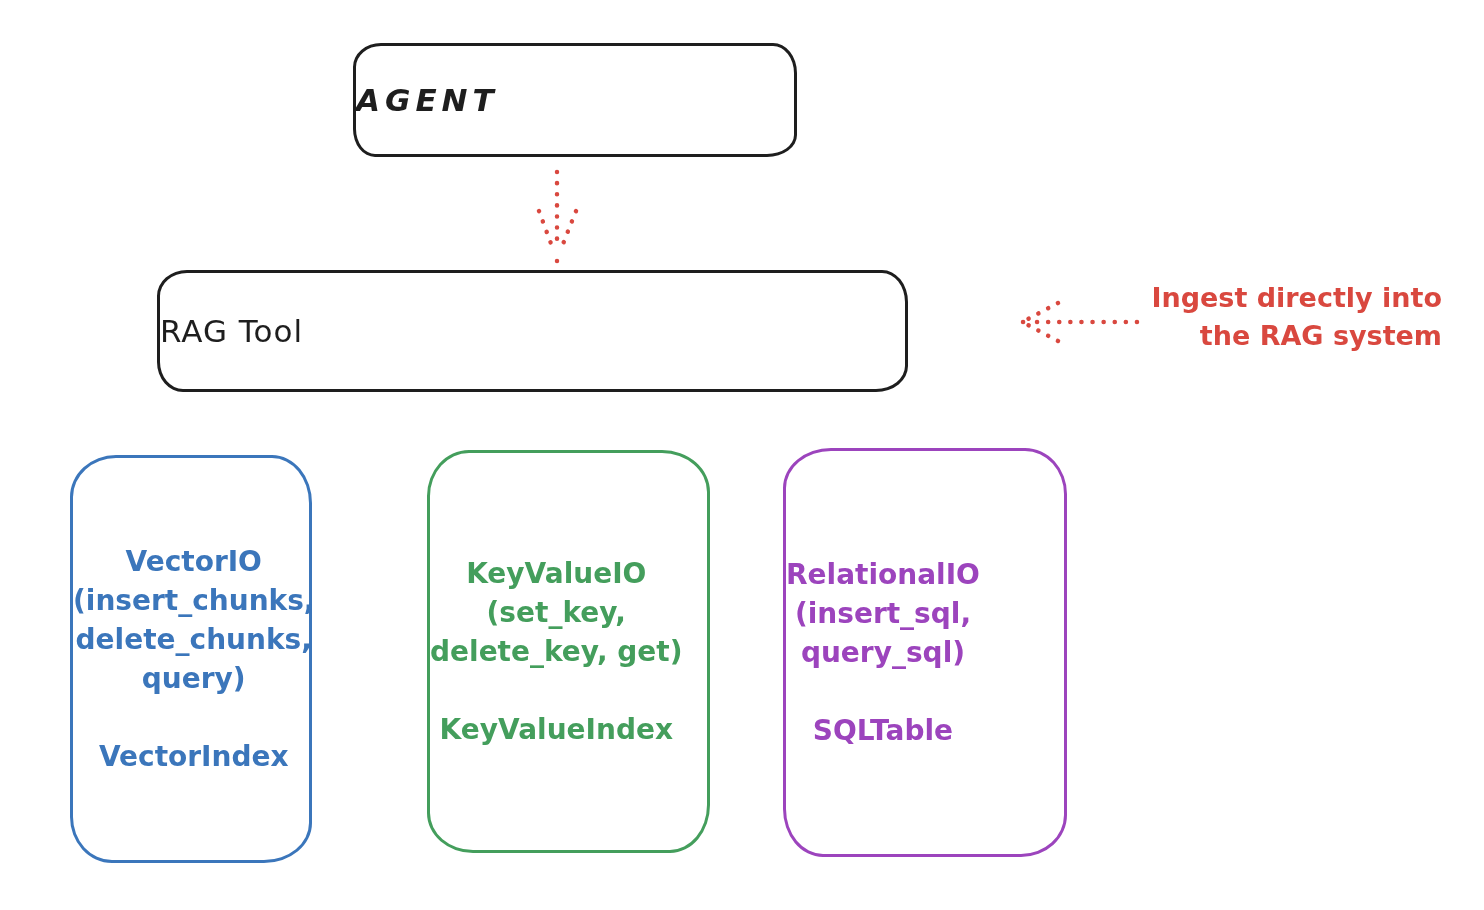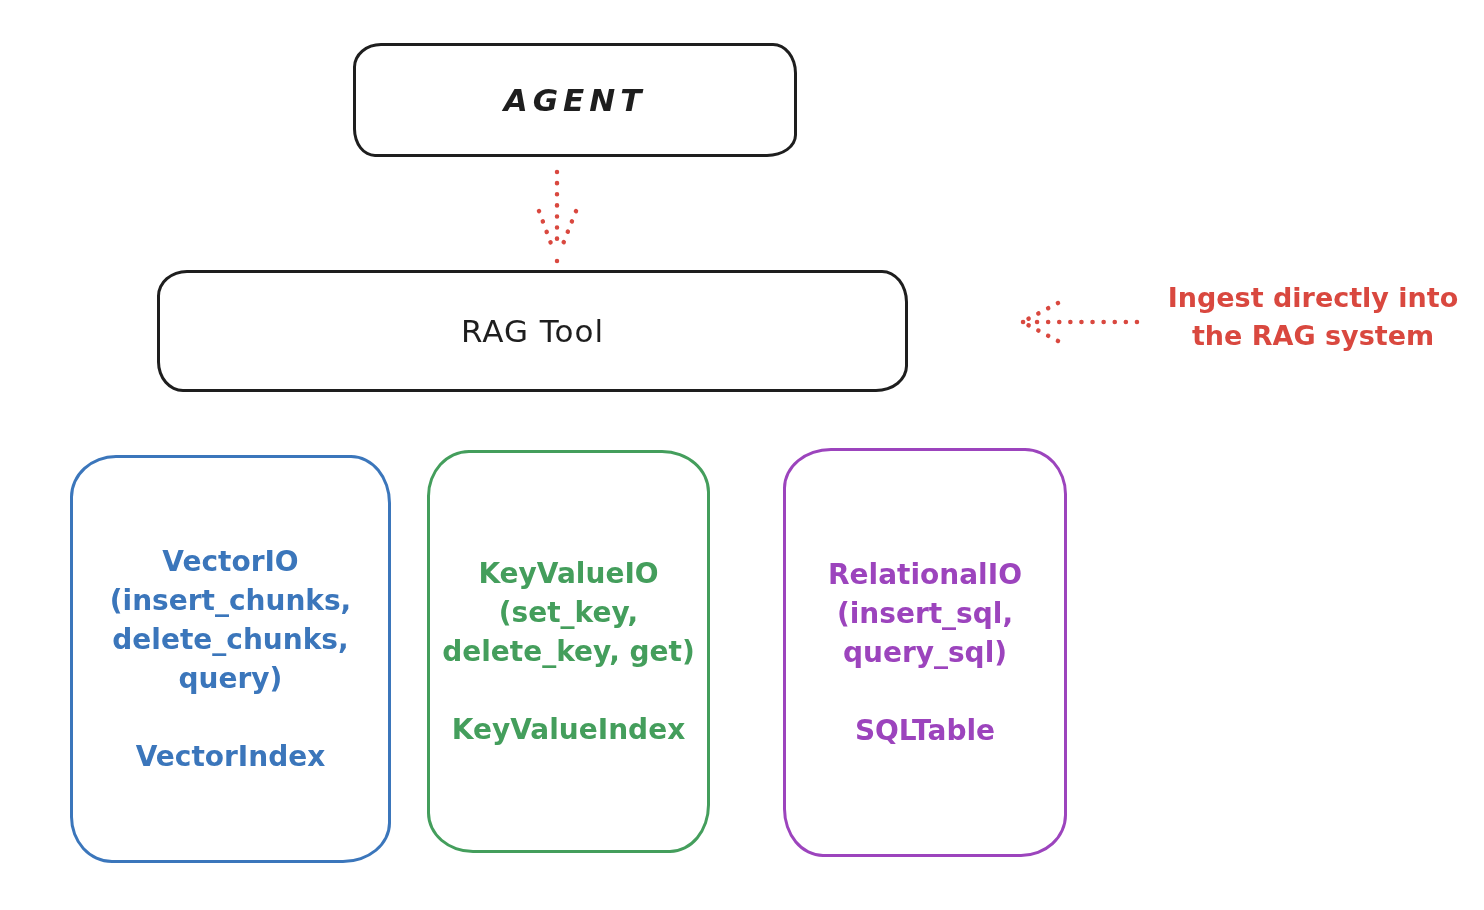--- a/index.html
+++ b/index.html
@@ -21,21 +21,21 @@
     width: 1484px;
     height: 910px;
     background: var(--canvas);
     overflow: hidden;
   }
   .node {
     position: absolute;
     box-sizing: border-box;
     display: flex;
     align-items: center;
-    justify-content: center;
+    justify-content: flex-start;
     background: var(--canvas);
     color: var(--ink);
   }
   .agent-node {
     left: 353px; top: 43px; width: 444px; height: 114px;
     border: 3.5px solid var(--ink);
     border-radius: 28px 24px 30px 22px / 24px 30px 22px 28px;
     font-size: 31px;
     font-style: italic;
     font-weight: 700;
@@ -51,42 +51,42 @@
   .store-node {
     border-width: 3px;
     border-style: solid;
     font-size: 28px;
     font-weight: 700;
     line-height: 39px;
     text-align: center;
   }
   .store-text { white-space: pre-line; }
   .store-blue {
-    left: 70px; top: 455px; width: 321px; height: 408px;
+    left: 70px; top: 455px; width: 242px; height: 408px;
     border-color: var(--blue); color: var(--blue);
     border-radius: 46px 40px 48px 42px / 42px 48px 40px 46px;
   }
   .store-green {
     left: 427px; top: 450px; width: 283px; height: 403px;
     border-color: var(--green); color: var(--green);
     border-radius: 42px 48px 40px 46px / 46px 42px 48px 40px;
   }
   .store-purple {
     left: 783px; top: 448px; width: 284px; height: 409px;
     border-color: var(--purple); color: var(--purple);
     border-radius: 48px 42px 46px 40px / 40px 46px 42px 48px;
   }
   .note {
     position: absolute;
-    left: 1142px; top: 279px; width: 342px;
+    left: 1100px; top: 279px; width: 342px;
     color: var(--red);
     font-size: 27px;
     font-weight: 700;
     line-height: 38px;
-    text-align: center;
+    text-align: right;
     white-space: pre-line;
   }
   .arrow-layer {
     position: absolute;
     left: 0; top: 0;
     pointer-events: none;
   }
   .dotted-arrow {
     stroke: var(--red);
     stroke-width: 4.5;

